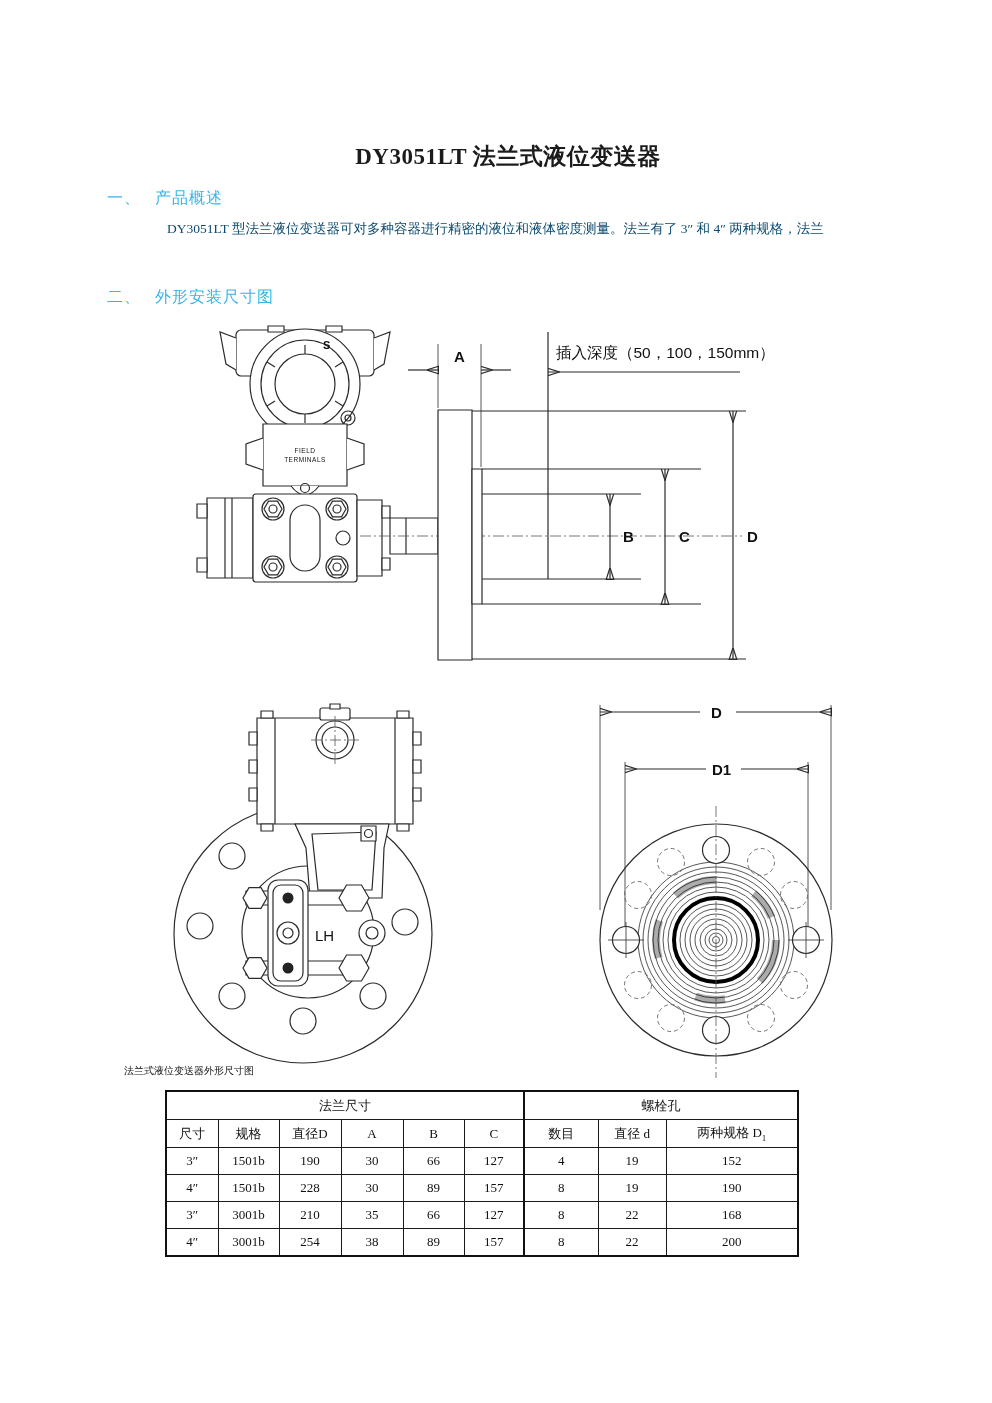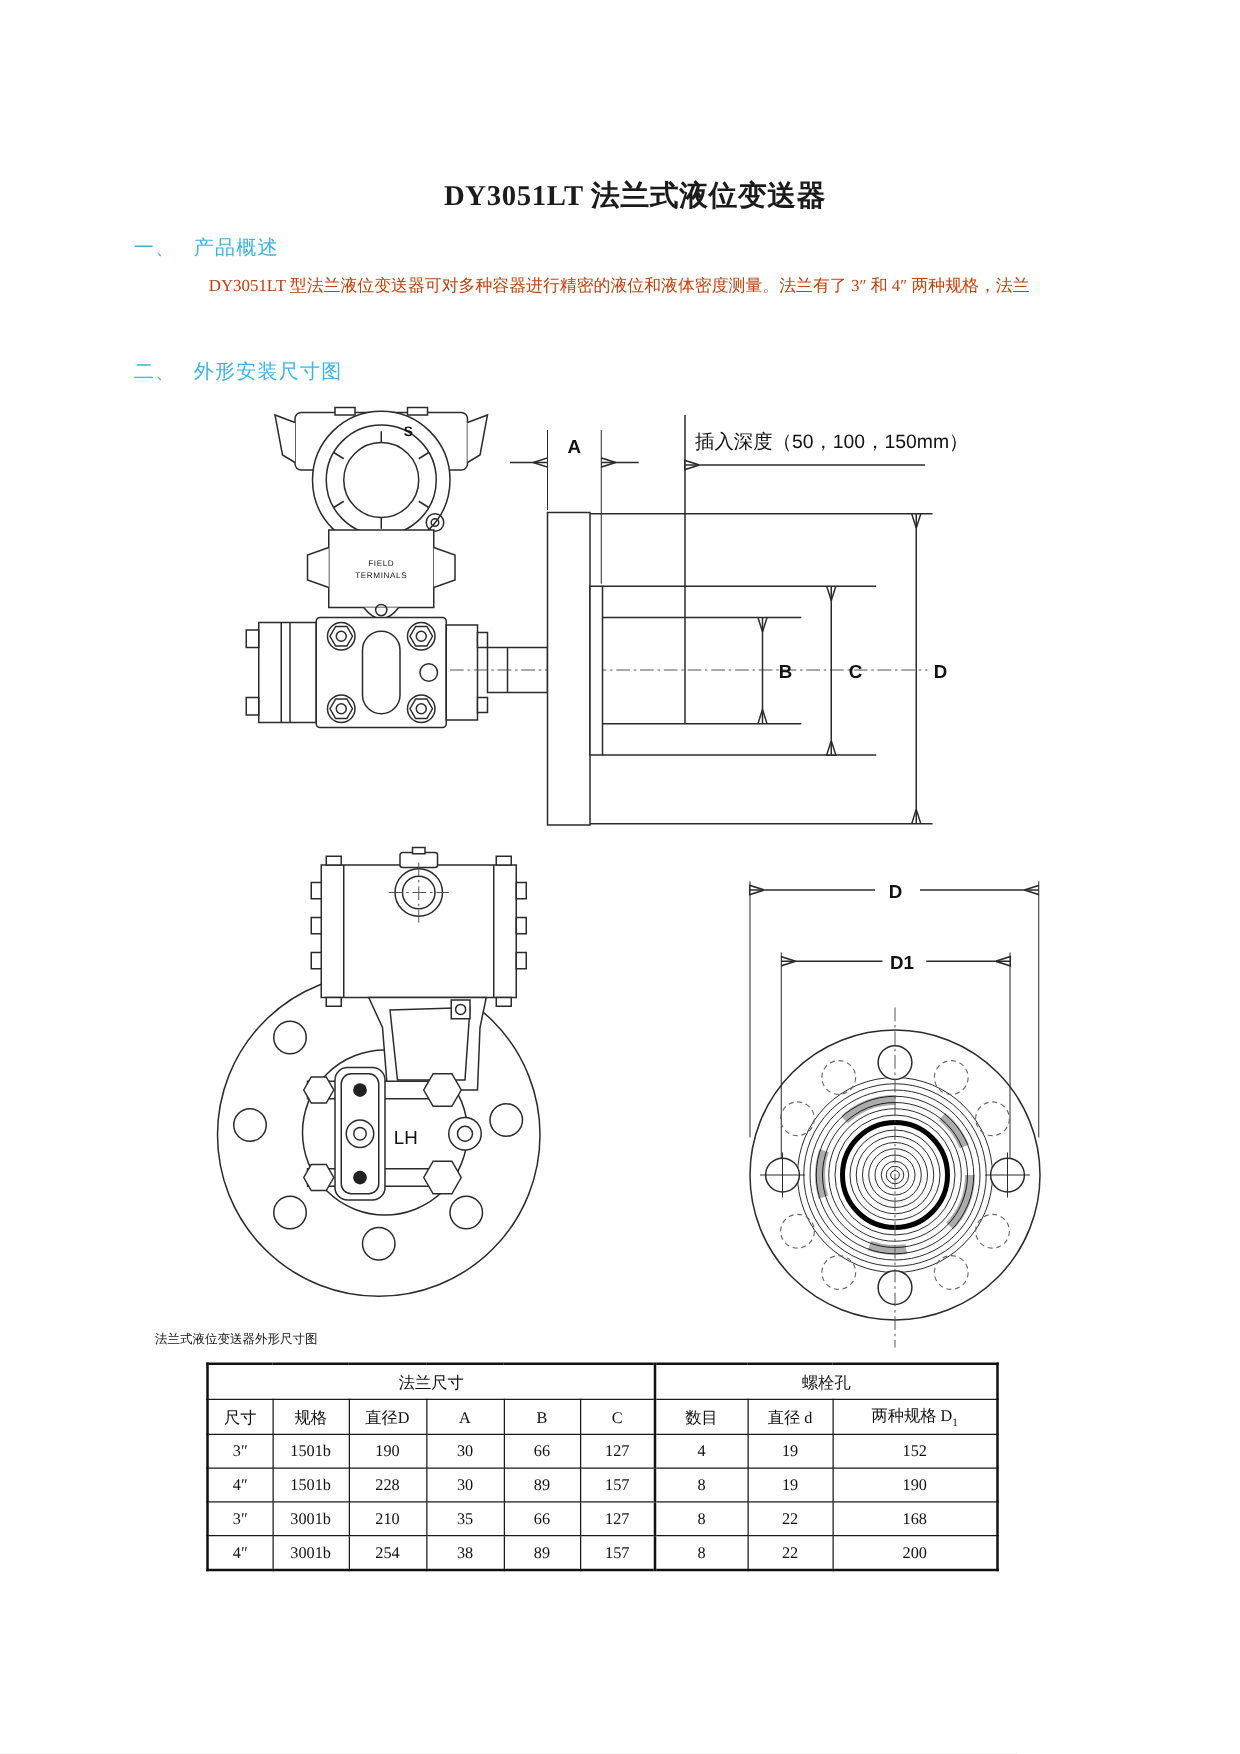--- a/index.html
+++ b/index.html
@@ -13,21 +13,21 @@
     text-align:center; font-weight:bold; font-size:23px; margin:0;
     font-family:"Liberation Serif", serif; letter-spacing:0.5px;padding-left:12px;
   }
   .sec-heading {
     position:absolute; left:107px; font-size:16px; letter-spacing:1px;
     color:#3ab4e7; display:flex;
   }
   .sec-heading .num { margin-right:14px; }
   .para-line {
     position:absolute; left:104px; font-size:13.5px; line-height:20px;
-    white-space:nowrap; color:#c2410c;
+    white-space:nowrap; color:#0c4a6e;
   }
   .para-line.indent { left:167px; }
   .drawing { position:absolute; }
   svg line, svg rect, svg circle, svg path, svg polygon, svg ellipse {
     stroke:#2b2b2b; fill:none; stroke-width:1.2;
     vector-effect:non-scaling-stroke;
   }
   svg .f  { fill:#ffffff; }
   svg .dk { fill:#222; stroke:none; }
   svg .thin { stroke-width:0.8; }
@@ -171,21 +171,21 @@
         <line x1="485" y1="157" x2="485" y2="292" marker-start="url(#ar1)" marker-end="url(#ar1)"></line>
         <text x="499" y="230" class="dim">C</text>
       </g>
       <g>
         <line x1="553" y1="99" x2="553" y2="347" marker-start="url(#ar1)" marker-end="url(#ar1)"></line>
         <text x="567" y="230" class="dim">D</text>
       </g>
     </svg>
   </div>
 
-  <div class="drawing" style="left:158px; top:676px; width:320px; height:362px">
+  <div class="drawing" style="left:158px; top:702px; width:320px; height:362px">
     <svg width="320" height="362" viewBox="0 0 320 362">
 
       <g>
         <circle cx="145" cy="232" r="129"></circle>
         <circle cx="150" cy="230" r="66"></circle>
         <circle cx="74" cy="154" r="13" class="f"></circle>
         <circle cx="42" cy="224" r="13" class="f"></circle>
         <circle cx="74" cy="294" r="13" class="f"></circle>
         <circle cx="145" cy="319" r="13" class="f"></circle>
         <circle cx="215" cy="294" r="13" class="f"></circle>

